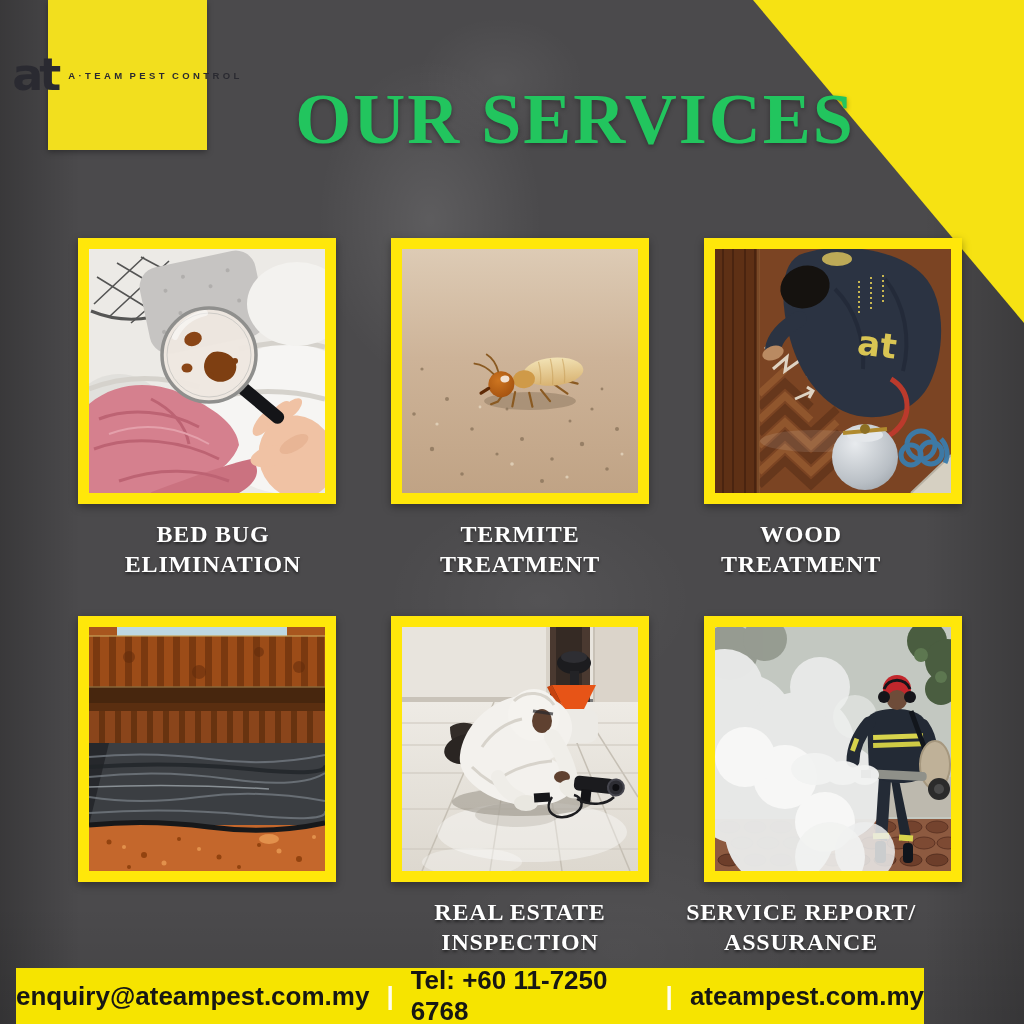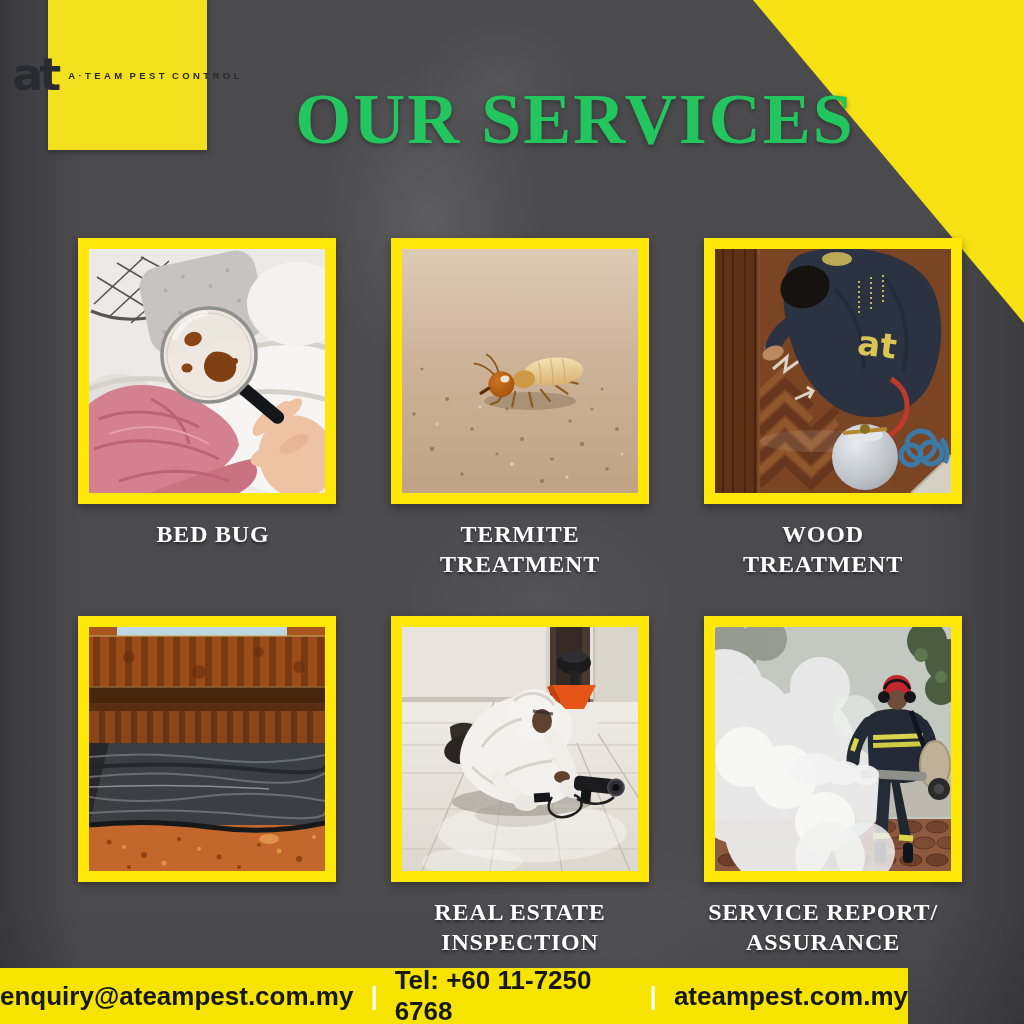--- a/index.html
+++ b/index.html
@@ -27,23 +27,23 @@
     clip-path:polygon(0 0,100% 0,100% 100%);}
   .card{position:absolute;width:258px;height:266px;box-sizing:border-box;
     border:11px solid #FFE70A;background:#7a7a7a;box-shadow:0 3px 8px rgba(0,0,0,.35);}
   .card svg{display:block;width:100%;height:100%;}
   .c1{left:78px}.c2{left:391px}.c3{left:704px}
   .r1{top:238px}.r2{top:616px}
   .caption{position:absolute;width:320px;text-align:center;color:#fff;
     font-family:"Liberation Serif",serif;font-weight:bold;font-size:24px;line-height:1.27;
     letter-spacing:.8px;text-shadow:0 2px 3px rgba(0,0,0,.5);}
   .cap-line{display:block;}
-  .capc1{left:53px}.capc2{left:360px}.capc3{left:663px}
+  .capc1{left:53px}.capc2{left:360px}.capc3{left:641px}
   .capr1{top:519px}.capr2{top:897px}
-  .footer{position:absolute;left:0;bottom:0;width:908px;height:56px;background:#F6E400;
+  .footer{position:absolute;left:16px;bottom:0;width:908px;height:56px;background:#F6E400;
     display:flex;align-items:center;justify-content:center;gap:17px;
     font-size:26px;font-weight:bold;color:#171714;}
   .footer .sep{color:#FFFDF2;font-weight:bold;}
 </style>
 </head>
 <body>
 
 <div class="poster">
   <div class="bg-hints"></div>
 
@@ -494,20 +494,21 @@
           <ellipse cx="128" cy="146" rx="18" ry="12"></ellipse>
           <ellipse cx="100" cy="142" rx="24" ry="16"></ellipse>
         </g>
       <circle cx="150" cy="225" r="30" fill="#eceded" opacity=".85"></circle>
       <circle cx="115" cy="230" r="35" fill="#f1f2f1" opacity=".9"></circle>
     </svg>
   </div>
 
   <div class="caption capc1 capr1">
     <span class="cap-line">BED BUG</span>
+    <span class="cap-line">ELIMINATION</span>
   </div>
   <div class="caption capc2 capr1">
     <span class="cap-line">TERMITE</span>
     <span class="cap-line">TREATMENT</span>
   </div>
   <div class="caption capc3 capr1">
     <span class="cap-line">WOOD</span>
     <span class="cap-line">TREATMENT</span>
   </div>
   <div class="caption capc2 capr2">

